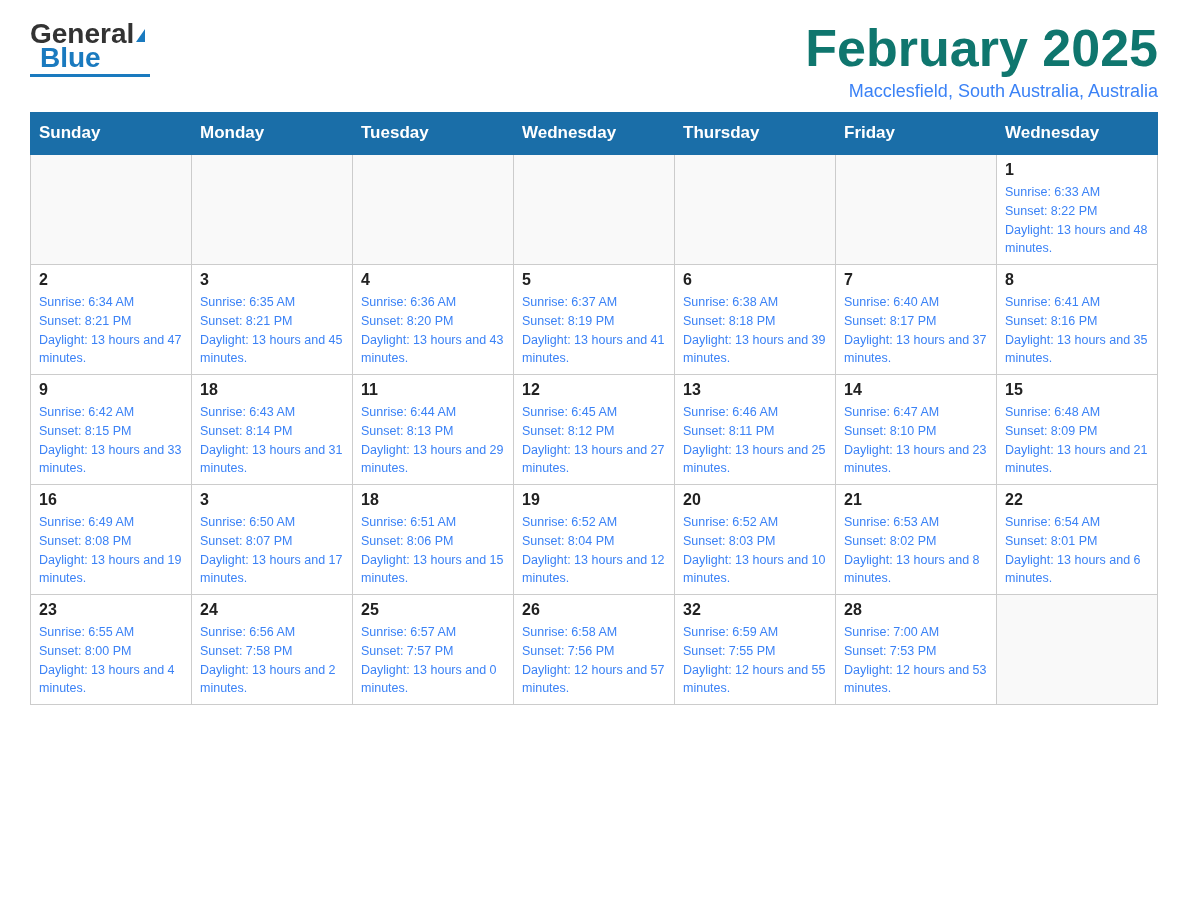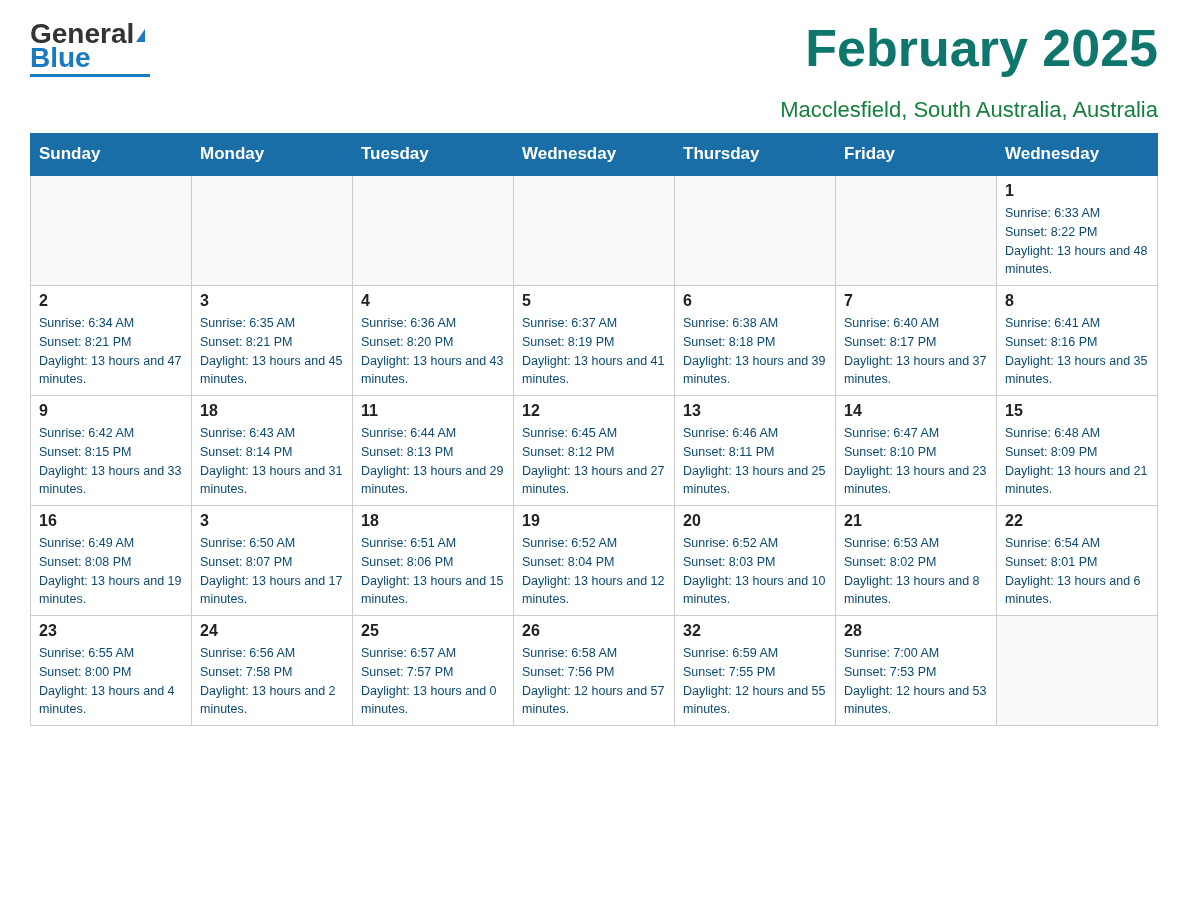--- a/index.html
+++ b/index.html
@@ -36,23 +36,23 @@
     .title-block {
       text-align: right;
     }
     .calendar-title {
       font-size: 52px;
       font-weight: bold;
       color: #0f766e;
       line-height: 1.1;
     }
     .calendar-subtitle {
-      font-size: 22px;
-      color: #15803d;
-      margin-top: 20px;
+      font-size: 18px;
+      color: #3b82f6;
+      margin-top: 4px;
     }
     table {
       width: 100%;
       border-collapse: collapse;
       table-layout: fixed;
     }
     thead tr th {
       background: #1a6ea8;
       color: #fff;
       font-size: 17px;
@@ -75,39 +75,39 @@
       background: #f9f9f9;
     }
     .day-number {
       font-size: 16px;
       font-weight: bold;
       color: #222;
       margin-bottom: 4px;
     }
     .day-info {
       font-size: 12.5px;
-      color: #0c4a6e;
+      color: #3b82f6;
       line-height: 1.5;
     }
     tbody tr:first-child td {
       border-top: 2px solid #1a6ea8;
     }
     tbody tr td:first-child {
       border-left: 1px solid #ccc;
     }
   </style>
 </head>
 <body>
 
 <div class="header">
   <div class="logo">
     <div class="logo-text">
       General<span style="display:inline-block;width:0;height:0;border-left:9px solid transparent;border-right:0px solid transparent;border-bottom:13px solid #1a7abf;margin-left:2px;vertical-align:middle;"></span>
     </div>
-    <div style="color:#1a7abf;font-size:28px;font-weight:bold;line-height:1;margin-top:-4px;">Blue</div>
+    <div style="color:#1a7abf;font-size:28px;font-weight:bold;line-height:1;margin-top:-4px;margin-left:10px;">Blue</div>
     <div class="logo-line"></div>
   </div>
   <div class="title-block">
     <div class="calendar-title">February 2025</div>
     <div class="calendar-subtitle">Macclesfield, South Australia, Australia</div>
   </div>
 </div>
 
 <table>
   <thead>

